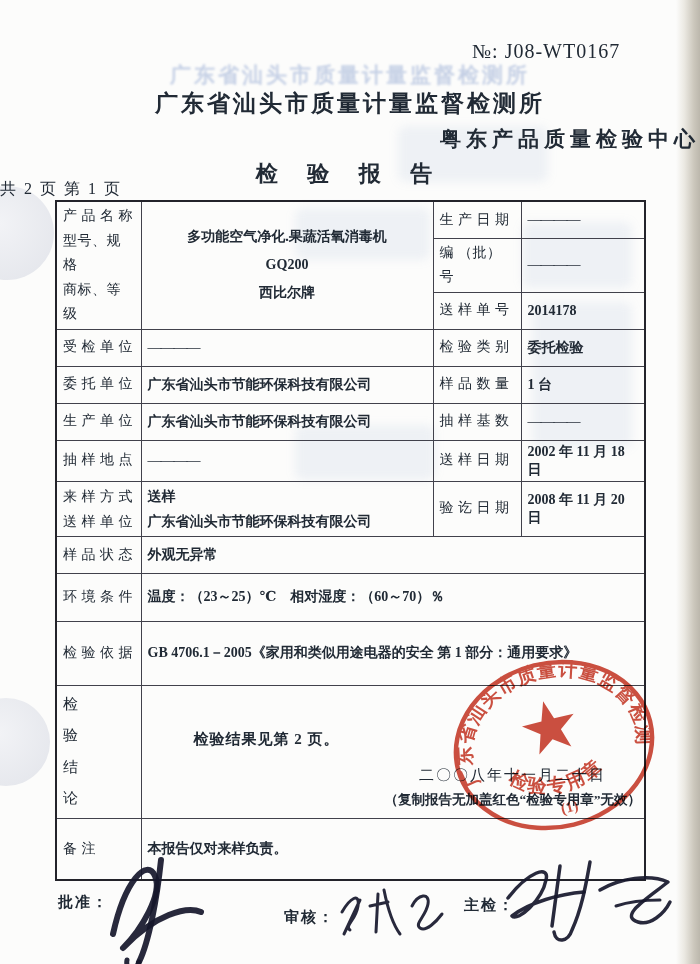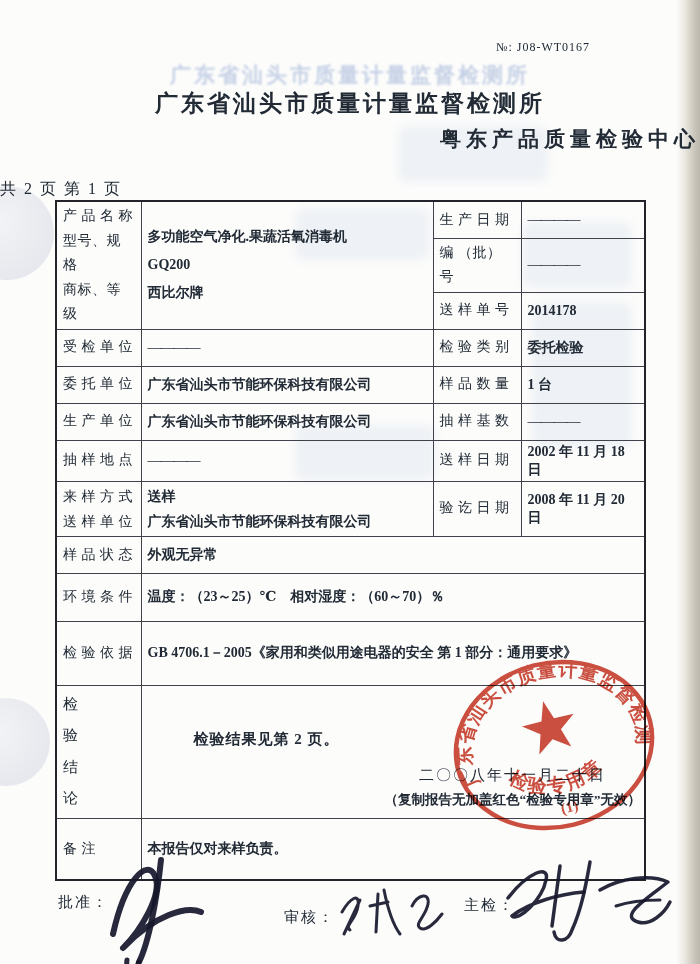--- a/index.html
+++ b/index.html
@@ -4,43 +4,43 @@
 <style>
   html,body{margin:0;padding:0;background:#9a9a9a;}
   .page{position:relative;width:700px;height:964px;background:#fcfcfb;overflow:hidden;
         font-family:"Liberation Serif","DejaVu Serif",serif;color:#212a35;}
   .paper-edge{position:absolute;top:0;right:0;width:24px;height:100%;
         background:linear-gradient(90deg,rgba(205,198,180,0) 0%,rgba(190,182,160,.28) 35%,rgba(163,155,136,.55) 75%,rgba(148,141,124,.62) 100%);}
   .hole{position:absolute;border-radius:50%;background:radial-gradient(circle at 42% 40%,#f2f3f6,#e2e4ea);}
   .hole1{left:-40px;top:186px;width:94px;height:94px;}
   .hole2{left:-38px;top:698px;width:88px;height:88px;}
   .smudge{position:absolute;background:rgba(122,148,200,.10);filter:blur(5px);border-radius:8px;}
-  .no-line{position:absolute;top:40px;left:496px;font-size:12px;letter-spacing:1px;text-align:right;}
+  .no-line{position:absolute;top:40px;left:472px;font-size:20px;letter-spacing:1px;text-align:right;}
   .ghost-title{position:absolute;top:61px;left:0;width:100%;text-align:center;font-size:21px;font-weight:bold;
         letter-spacing:3px;color:rgba(108,138,194,.38);filter:blur(1.2px);}
   .t1{position:absolute;top:88px;left:0;width:100%;text-align:center;font-size:23px;font-weight:bold;letter-spacing:3px;}
   .t2{position:absolute;top:125px;left:0;width:100%;text-align:right;font-size:21px;font-weight:bold;letter-spacing:5px;}
   .t3{position:absolute;top:159px;left:0;width:100%;text-align:center;font-size:22px;font-weight:bold;letter-spacing:12px;}
   .pageinfo{position:absolute;top:179px;left:0;width:650px;text-align:left;font-size:16px;letter-spacing:2px;}
   table.rpt{position:absolute;left:55px;top:200px;width:589px;border-collapse:collapse;table-layout:fixed;
         border:2.5px solid #23232a;background:transparent;}
   .rpt td{border:1px solid #41414b;font-size:14px;vertical-align:middle;padding:2px 6px;overflow:hidden;}
   .lbl{text-align:left;white-space:pre-line;letter-spacing:.5px;line-height:1.75;font-size:14.5px;padding:2px 3px;}
   .val{padding-left:10px;}
   .b{font-weight:600;}
   .pre{white-space:pre-line;line-height:1.8;}
-  .prod-val{font-weight:bold;white-space:pre-line;line-height:2.0;font-size:14.5px;}
+  .prod-val{text-align:center;font-weight:bold;white-space:pre-line;line-height:2.0;font-size:14.5px;}
   .dash{letter-spacing:-1px;font-weight:400;}
   .concl-cell{position:relative;}
   .concl-result{position:absolute;left:52px;top:44px;font-size:15px;font-weight:600;letter-spacing:1px;}
   .concl-date{position:absolute;right:38px;bottom:33px;font-size:15px;letter-spacing:2px;}
   .concl-note{position:absolute;right:3px;bottom:9px;font-size:13.5px;font-weight:600;}
   .remark-val{padding-left:112px;font-weight:600;}
   .basis-val{font-size:14.5px;margin-left:36px;}
-  .footer-label{position:absolute;font-size:15px;font-weight:normal;letter-spacing:2px;}
+  .footer-label{position:absolute;font-size:15px;font-weight:bold;letter-spacing:2px;}
   .fl-approve{left:58px;top:893px;}
   .fl-review{left:284px;top:908px;}
   .fl-inspector{left:464px;top:896px;}
   .sig{position:absolute;}
   .sig path{fill:none;stroke:#16172b;stroke-linecap:round;stroke-linejoin:round;opacity:.92;}
   .stamp{position:absolute;left:447px;top:656px;mix-blend-mode:multiply;opacity:.88;}
   .stamp text{font-family:"Liberation Serif","DejaVu Serif",serif;font-weight:bold;}
 </style>
 </head>
 <body>
@@ -58,20 +58,21 @@
   <div class="smudge" style="left:295px;top:425px;width:140px;height:55px;"></div>
 
   <div class="no-line">
     <span>№:</span>
     <span>J08-WT0167</span>
   </div>
 
   <div class="ghost-title">广东省汕头市质量计量监督检测所</div>
   <div class="t1">广东省汕头市质量计量监督检测所</div>
   <div class="t2">粤东产品质量检验中心</div>
+  <div class="t3">检 验 报 告</div>
   <div class="pageinfo">共 2 页  第 1 页</div>
 
   <table class="rpt">
     <colgroup>
         <col style="width:85px">
         <col style="width:292px">
         <col style="width:88px">
         <col style="width:124px">
       </colgroup>
     <tbody>

